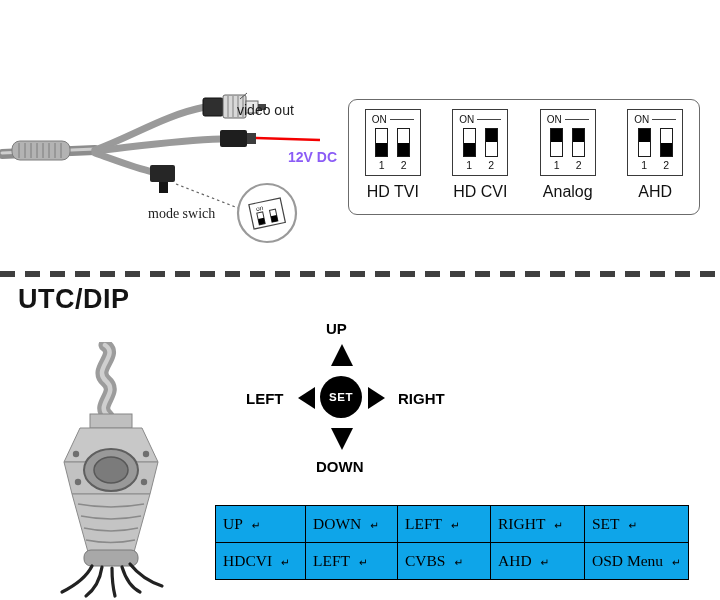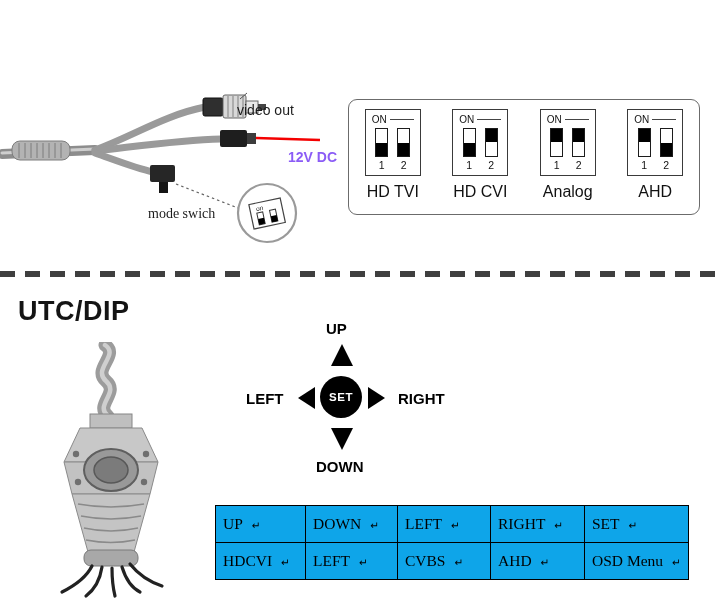--- a/index.html
+++ b/index.html
@@ -197,21 +197,21 @@
             <span>1</span>
             <span>2</span>
           </div>
         </div>
         <div class="dip-mode-label">AHD</div>
       </div>
     </div>
 
   <div class="divider"></div>
 
-  <div class="section-title" style="left:18px;top:296px;">UTC/DIP</div>
+  <div class="section-title" style="left:18px;top:284px;">UTC/DIP</div>
 
   <svg class="illustration" width="185" height="258" viewBox="0 0 185 258" style="left:20px;top:342px;">
     <path d="M85,3 C100,13 72,27 86,39 C100,51 74,63 88,74" stroke="#9c9c9c" stroke-width="13" fill="none" stroke-linecap="round"></path>
     <path d="M85,3 C100,13 72,27 86,39 C100,51 74,63 88,74" stroke="#cfcfcf" stroke-width="4.5" fill="none" stroke-linecap="round"></path>
     <rect x="70" y="72" width="42" height="14" fill="#bfbfbf" stroke="#868686"></rect>
     <polygon points="60,86 122,86 138,120 44,120" fill="#c8c8c8" stroke="#8a8a8a"></polygon>
     <polygon points="44,120 138,120 130,152 52,152" fill="#c2c2c2" stroke="#8a8a8a"></polygon>
     <circle cx="56" cy="112" r="3.2" fill="#6f6f6f"></circle>
     <circle cx="126" cy="112" r="3.2" fill="#6f6f6f"></circle>
     <circle cx="58" cy="140" r="3.2" fill="#6f6f6f"></circle>

